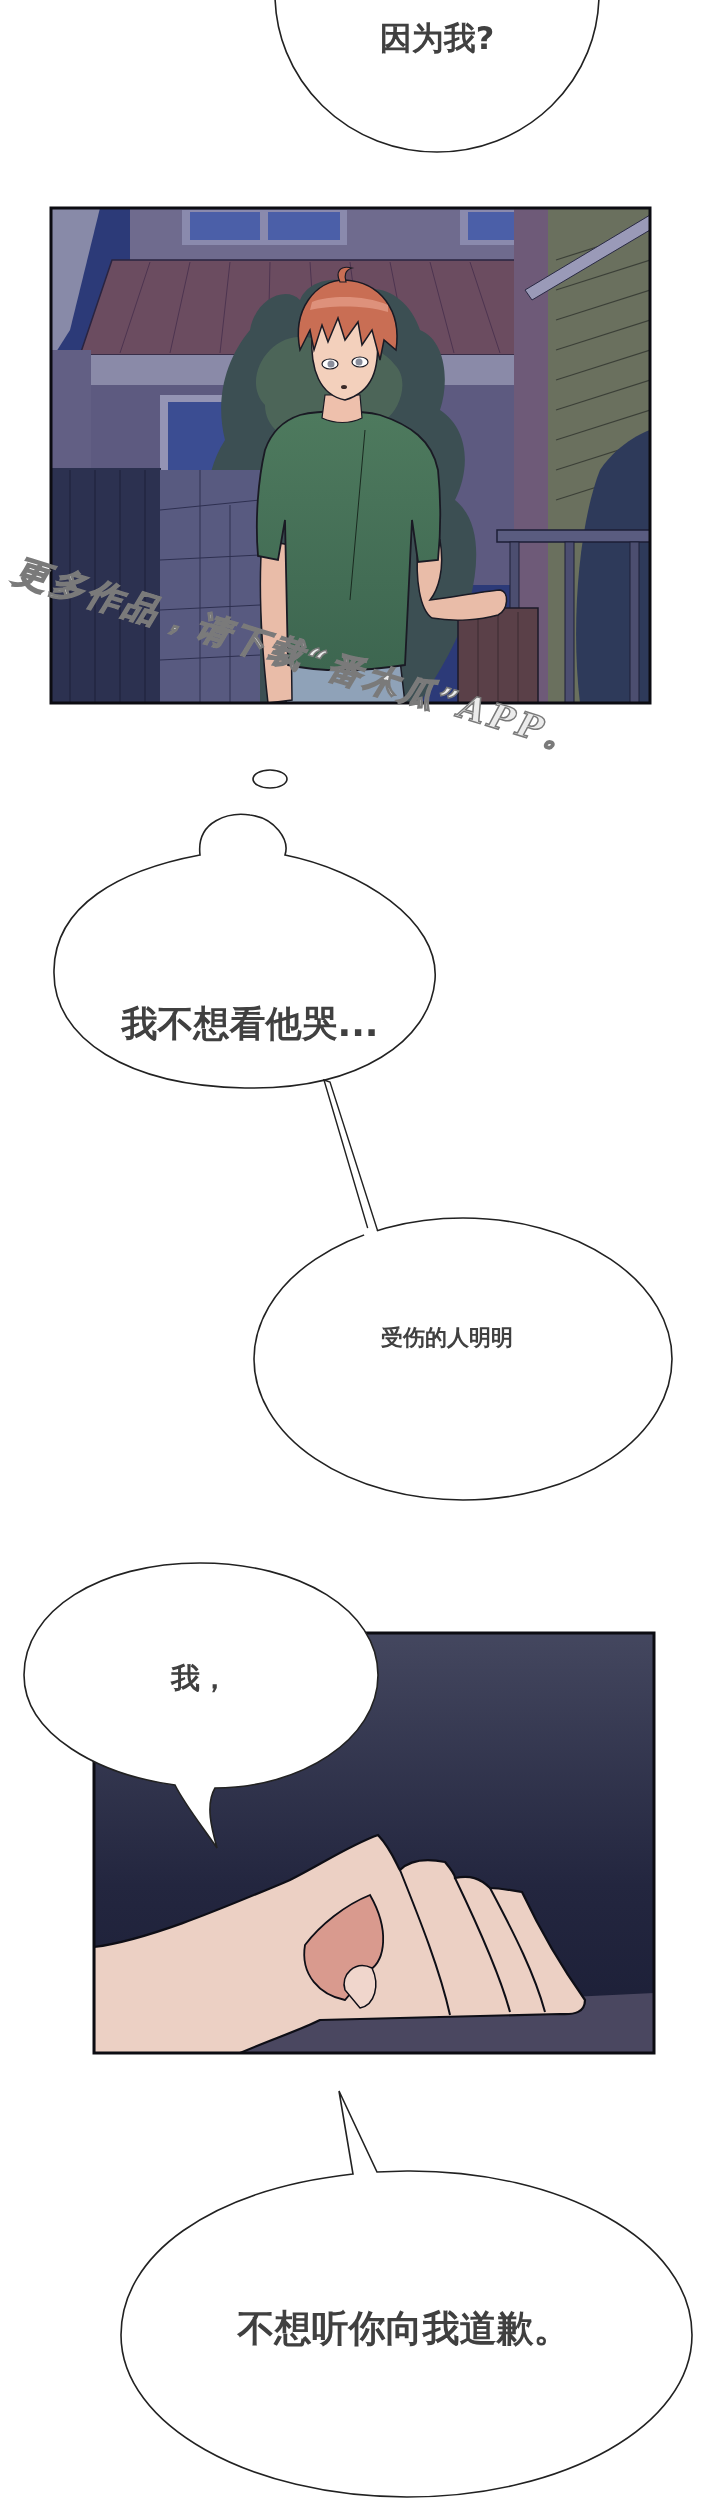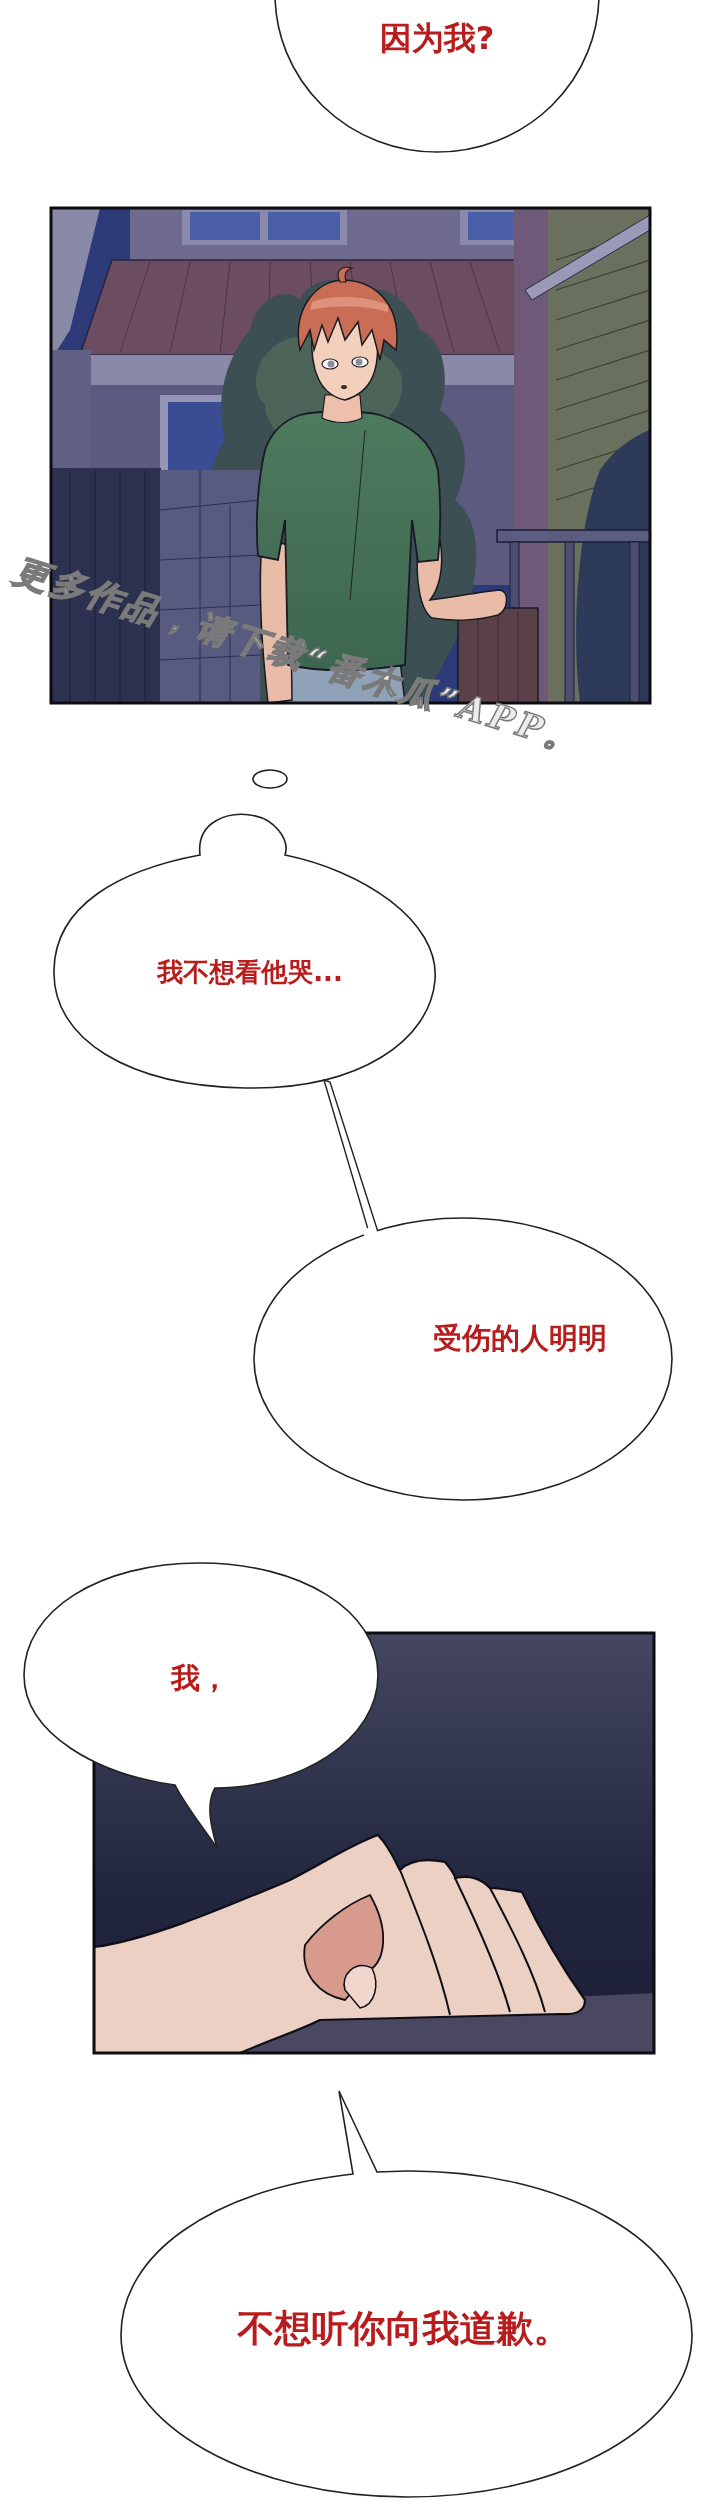--- a/index.html
+++ b/index.html
@@ -1,19 +1,19 @@
 <!DOCTYPE html>
 <html><head>
 <meta charset="utf-8">
 <style>
   html, body { margin: 0; padding: 0; background: #ffffff; }
   body { width: 720px; height: 2509px; position: relative; overflow: hidden;
          font-family: "DejaVu Sans", "Liberation Sans", sans-serif; }
   svg.layer { position: absolute; left: 0; top: 0; }
-  .bubble-text { position: absolute; color: #b91c1c; font-weight: bold; text-align: center;
+  .bubble-text { position: absolute; color: #404040; font-weight: bold; text-align: center;
                  font-family: "DejaVu Sans", sans-serif; line-height: 1.55; white-space: nowrap; }
   .watermark { position: absolute; color: #ececec; font-family: "DejaVu Serif", serif;
                font-style: italic; font-weight: bold; font-size: 34px; white-space: nowrap;
                -webkit-text-stroke: 1.5px #7a7a7a; letter-spacing: 4px;
                transform-origin: left top; transform: rotate(17deg); }
 </style>
 </head>
 <body>
 
 <svg class="layer" width="720" height="2509" viewBox="0 0 720 2509">
@@ -182,25 +182,25 @@
 
   <g>
     <path d="M 353 2174 C 210 2190, 121 2255, 121 2335 C 121 2425, 250 2497, 407 2497 C 565 2497, 692 2425, 692 2335 C 692 2240, 560 2170, 407 2171 L 377 2172 L 339 2091 Z" fill="#fff" stroke="#222" stroke-width="1.6"></path>
   </g>
 </svg>
 
 <div class="bubble-text" style="left:337px; top:14px; width:200px; font-size:32px;">
   <div>因为我?</div>
 </div>
 
-<div class="bubble-text" style="left:100px; top:952px; width:300px; font-size:26px;">
+<div class="bubble-text" style="left:100px; top:996px; width:300px; font-size:36px;">
   <div>我不想看他哭...</div>
 </div>
 
-<div class="bubble-text" style="left:347px; top:1314px; width:260px; font-size:29px; line-height:48px;text-align:right;">
+<div class="bubble-text" style="left:317px; top:1314px; width:260px; font-size:22px; line-height:48px;">
   <div>受伤的人明明</div>
 </div>
 
 <div class="bubble-text" style="left:150px; top:1656px; width:100px; font-size:29px;">
   <div>我，</div>
 </div>
 
 <div class="bubble-text" style="left:214px; top:2300px; width:380px; font-size:37px;">
   <div>不想听你向我道歉。</div>
 </div>

